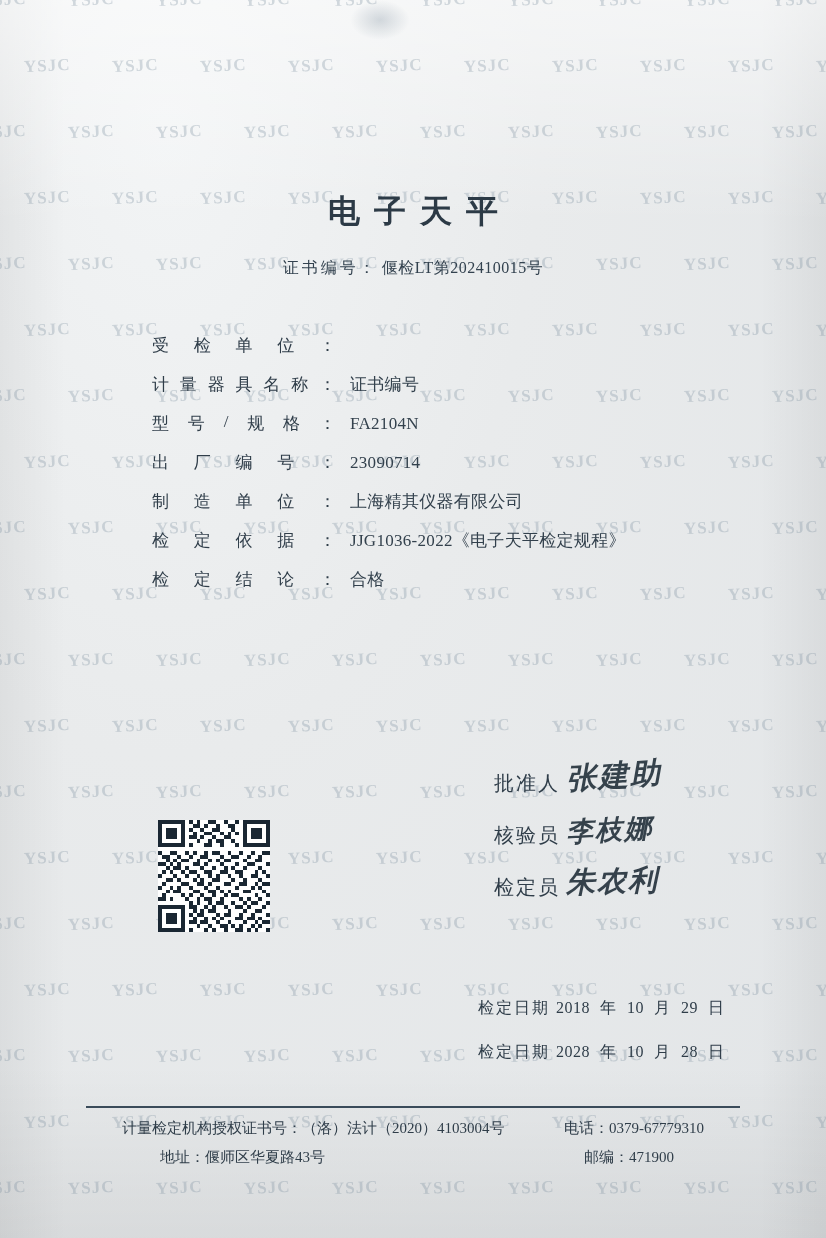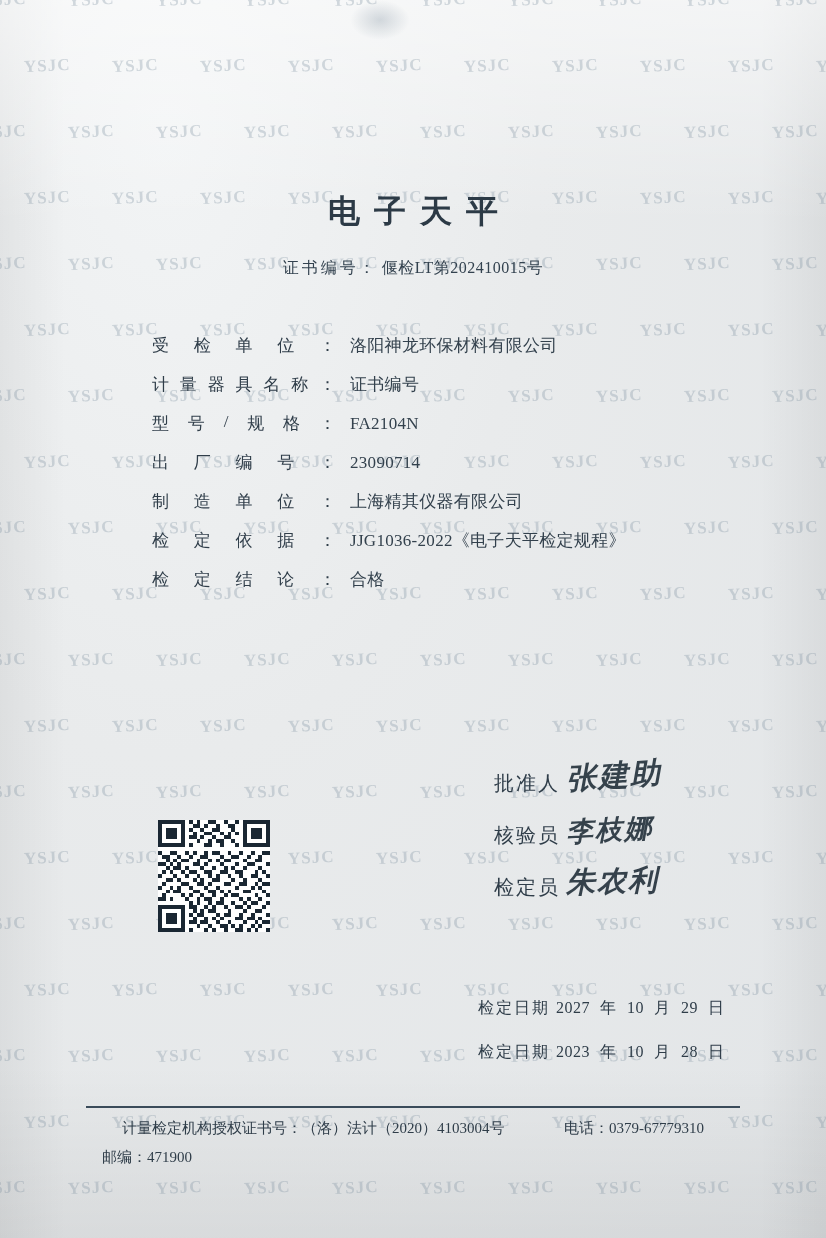--- a/index.html
+++ b/index.html
@@ -421,21 +421,20 @@
 
     <div class="fields" id="fields-container">
         <div class="field-row">
           <div class="field-label">
             <span>受</span>
             <span>检</span>
             <span>单</span>
             <span>位</span>
             <span>：</span>
           </div>
-          <div class="field-value">洛阳神龙环保材料有限公司</div>
         </div>
         <div class="field-row">
           <div class="field-label">
             <span>计</span>
             <span>量</span>
             <span>器</span>
             <span>具</span>
             <span>名</span>
             <span>称</span>
             <span>：</span>
@@ -720,35 +719,38 @@
       </svg>
     </div>
 
     <div class="sig-block" id="signature-container">
         <div class="sig-row r1"><span>批准人</span><span class="sig-name">张建助</span></div>
         <div class="sig-row r2"><span>核验员</span><span class="sig-name">李枝娜</span></div>
         <div class="sig-row r3"><span>检定员</span><span class="sig-name">朱农利</span></div>
       </div>
 
     <div class="date-block" id="date-container">
-        <div class="date-row"><span class="lbl">检定日期</span><span class="num">2027</span><span class="unit">年</span><span class="num">10</span><span class="unit">月</span><span class="num">29</span><span class="unit">日</span></div>
-        <div class="date-row"><span class="lbl">检定日期</span><span class="num">2023</span><span class="unit">年</span><span class="num">10</span><span class="unit">月</span><span class="num">28</span><span class="unit">日</span></div>
+        <div class="date-row"><span class="lbl">检定日期</span><span class="num">2018</span><span class="unit">年</span><span class="num">10</span><span class="unit">月</span><span class="num">29</span><span class="unit">日</span></div>
+        <div class="date-row"><span class="lbl">检定日期</span><span class="num">2028</span><span class="unit">年</span><span class="num">10</span><span class="unit">月</span><span class="num">28</span><span class="unit">日</span></div>
       </div>
 
     <div class="footer-rule"></div>
     <div class="footer">
       <div class="footer-row first">
         <div class="left">
           <span>计量检定机构授权证书号：</span><span>（洛）法计（2020）4103004号</span>
         </div>
         <div class="right">
           <span>电话：</span><span>0379-67779310</span>
         </div>
       </div>
       <div class="footer-row second">
+        <div class="left">
+          <span>地址：</span><span>偃师区华夏路43号</span>
+        </div>
         <div class="right">
           <span>邮编：</span><span>471900</span>
         </div>
       </div>
     </div>
 
   </div>
 </div>
 
 </body></html>

